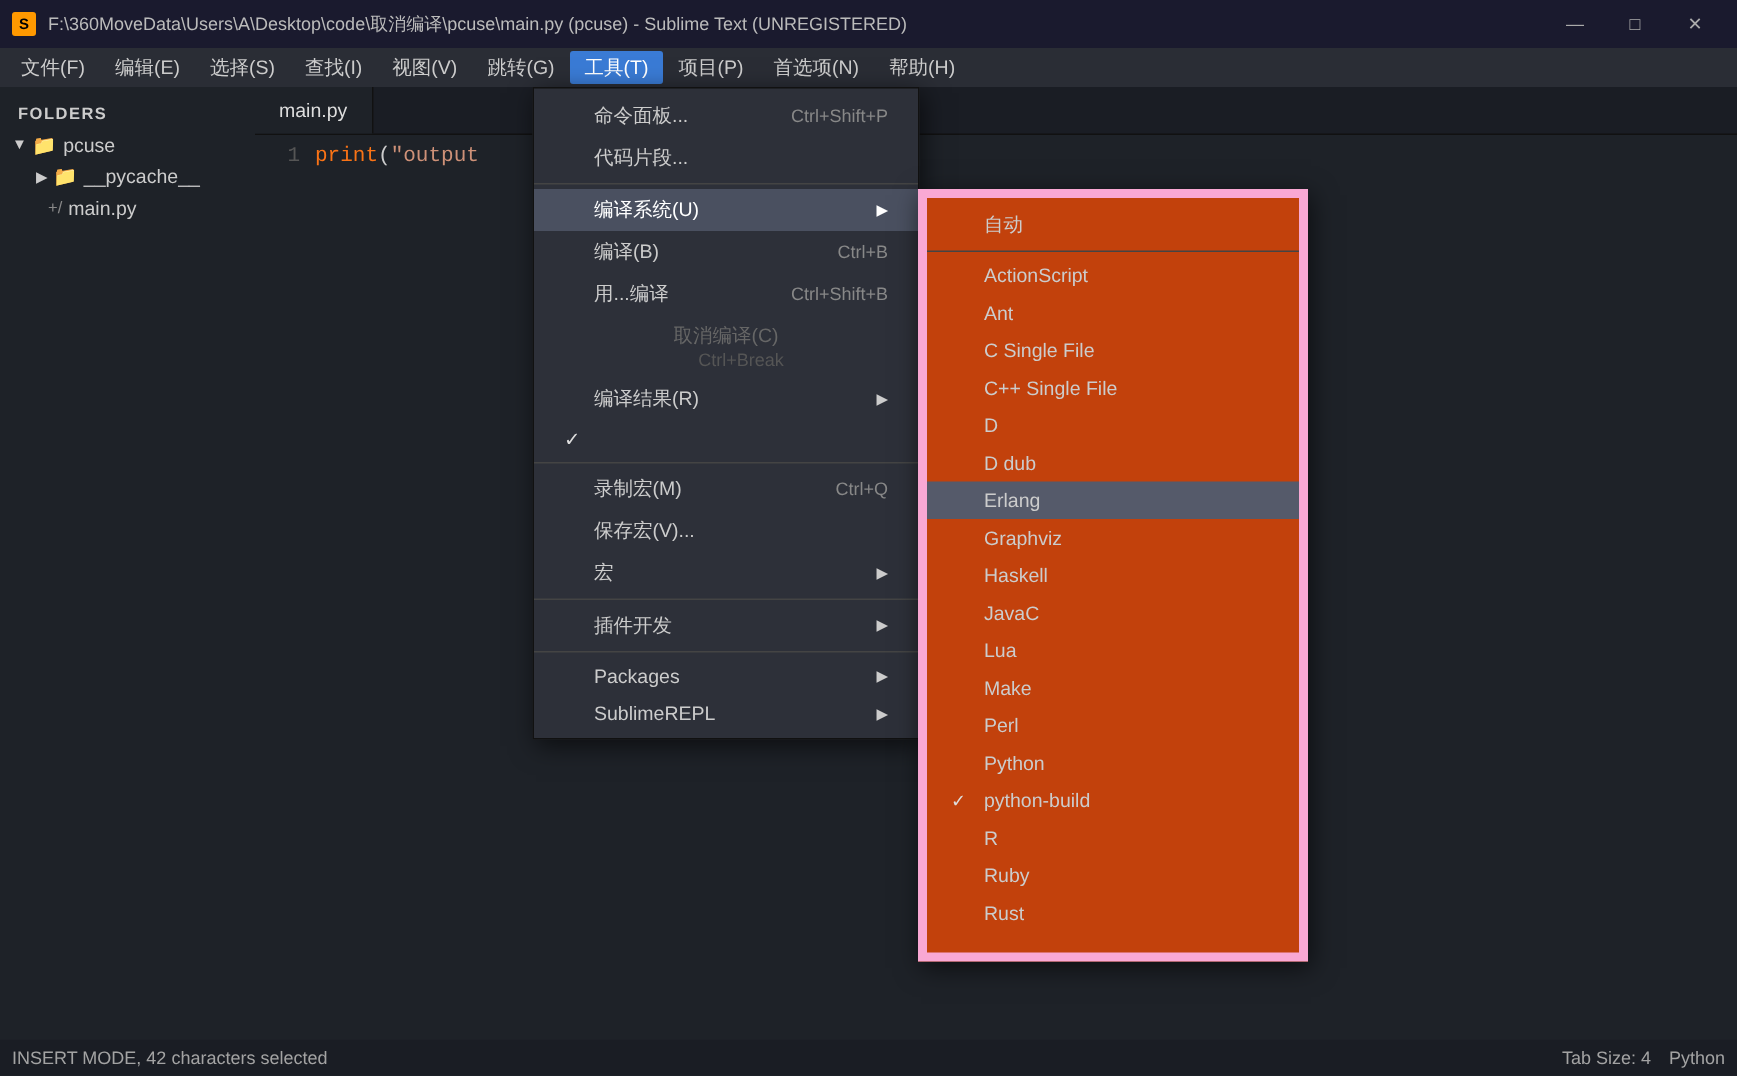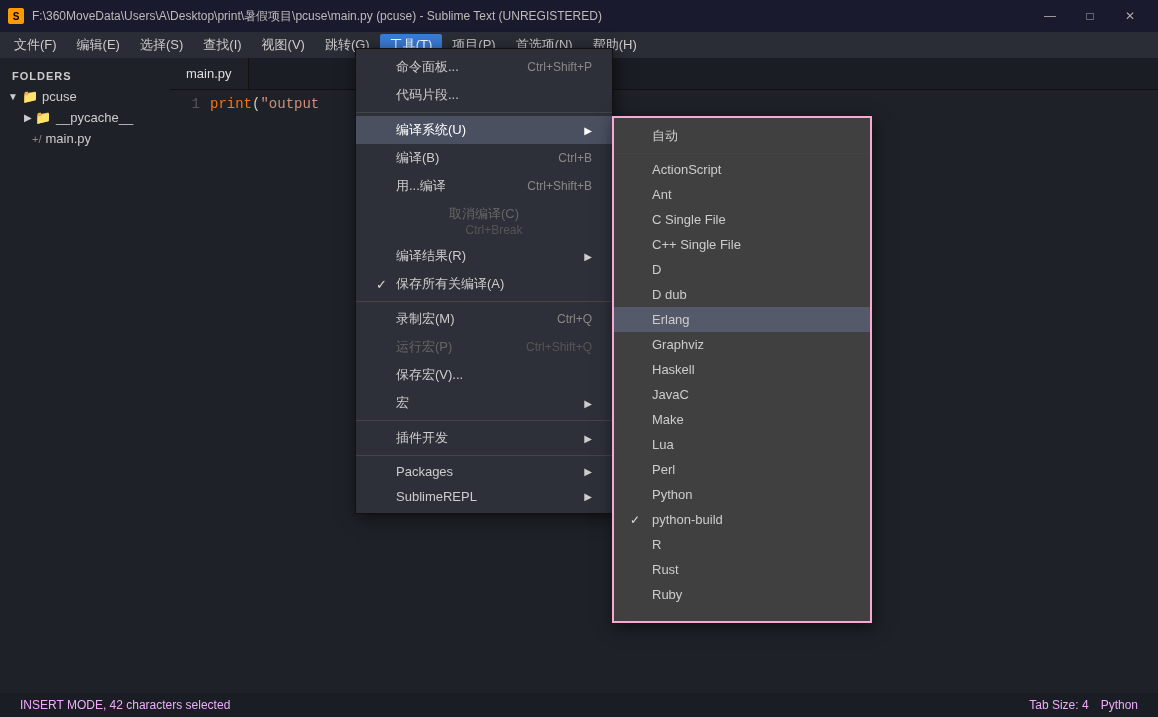--- a/index.html
+++ b/index.html
@@ -155,23 +155,23 @@
     .code-line { white-space: pre; }
     .code-string { color: #ce9178; }
     .code-func { color: #f97316; }
 
     
     #statusbar {
       height: 24px;
       background: #1a1d24;
       display: flex;
       align-items: center;
-      padding: 0 20px;
+      padding: 0 8px;
       font-size: 12px;
-      color: #f0abfc;
+      color: #a3a3a3;
       text-align: center;
     }
     #statusbar .left { display: flex; gap: 12px; }
     #statusbar .right { margin-left: auto; display: flex; gap: 12px; }
 
     
     .dropdown-overlay {
       position: absolute;
       top: 0; left: 0; right: 0; bottom: 0;
       z-index: 100;
@@ -207,22 +207,22 @@
     .menu-popup-item .check { width: 16px; margin-right: 4px; }
     .menu-popup-separator {
       height: 1px;
       background: #444;
       margin: 3px 0;
     }
 
     
     .submenu-popup {
       position: absolute;
-      background: #404040;
-      border: 2px solid #f9a8d4;
+      background: #c2410c;
+      border: 6px solid #f9a8d4;
       box-shadow: 2px 4px 16px rgba(0,0,0,0.6);
       min-width: 220px;
       z-index: 300;
       font-size: 13px;
       color: #ccc;
       padding: 4px 0;
       left: 100%;
       top: -4px;
     }
     .submenu-item {
@@ -234,21 +234,21 @@
     .submenu-item.highlighted {
       background: #4a5060;
     }
     .submenu-item .check { width: 18px; font-size: 12px; color: #aaa; }
   </style>
 </head>
 <body>
 
 <div id="titlebar">
   <div class="icon">S</div>
-  <div class="title">F:\360MoveData\Users\A\Desktop\print\暑假项目\pcuse\main.py (pcuse) - Sublime Text (UNREGISTERED)</div>
+  <div class="title">F:\360MoveData\Users\A\Desktop\code\取消编译\pcuse\main.py (pcuse) - Sublime Text (UNREGISTERED)</div>
   <div class="win-controls">
     <div class="win-btn">—</div>
     <div class="win-btn">□</div>
     <div class="win-btn close">✕</div>
   </div>
 </div>
 
 <div id="menubar">
   <div class="menu-item">文件(F)</div>
   <div class="menu-item">编辑(E)</div>
@@ -304,21 +304,21 @@
     <span>INSERT MODE, 42 characters selected</span>
   </div>
   <div class="right">
     <span>Tab Size: 4</span>
     <span>Python</span>
   </div>
 </div>
 
 <div class="dropdown-overlay">
 
-  <div class="menu-popup" style="left: 355px; top: 48px; min-width: 258px;">
+  <div class="menu-popup" style="left: 355px; top: 58px; min-width: 258px;">
 
     <div class="menu-popup-item">
       <span class="check"> </span>
       <span class="label">命令面板...</span>
       <span class="shortcut">Ctrl+Shift+P</span>
     </div>
     <div class="menu-popup-item">
       <span class="check"> </span>
       <span class="label">代码片段...</span>
     </div>
@@ -369,49 +369,49 @@
         <div class="submenu-item">
           <span class="check"> </span>
           <span>Haskell</span>
         </div>
         <div class="submenu-item">
           <span class="check"> </span>
           <span>JavaC</span>
         </div>
         <div class="submenu-item">
           <span class="check"> </span>
+          <span>Lua</span>
+        </div>
+        <div class="submenu-item">
+          <span class="check"> </span>
           <span>Make</span>
-        </div>
-        <div class="submenu-item">
-          <span class="check"> </span>
-          <span>Lua</span>
         </div>
         <div class="submenu-item">
           <span class="check"> </span>
           <span>Perl</span>
         </div>
         <div class="submenu-item">
           <span class="check"> </span>
           <span>Python</span>
         </div>
         <div class="submenu-item">
           <span class="check" style="color:#ddd;">✓</span>
           <span>python-build</span>
         </div>
         <div class="submenu-item">
           <span class="check"> </span>
           <span>R</span>
         </div>
         <div class="submenu-item">
           <span class="check"> </span>
+          <span>Ruby</span>
+        </div>
+        <div class="submenu-item">
+          <span class="check"> </span>
           <span>Rust</span>
-        </div>
-        <div class="submenu-item">
-          <span class="check"> </span>
-          <span>Ruby</span>
         </div>
         <div class="submenu-item">
           <span class="check"> </span>
 
         </div>
 
       </div>
     </div>
     <div class="menu-popup-item">
       <span class="check"> </span>
@@ -428,33 +428,27 @@
       <span class="label">取消编译(C)</span>
       <span class="shortcut" style="color:#555;">Ctrl+Break</span>
     </div>
     <div class="menu-popup-item">
       <span class="check"> </span>
       <span class="label">编译结果(R)</span>
       <span class="arrow-right">▶</span>
     </div>
     <div class="menu-popup-item">
       <span class="check" style="color:#ddd;">✓</span>
-      <span class="label">保存所有关编译(A)</span>
     </div>
     <div class="menu-popup-separator"></div>
     <div class="menu-popup-item">
       <span class="check"> </span>
       <span class="label">录制宏(M)</span>
       <span class="shortcut">Ctrl+Q</span>
     </div>
-    <div class="menu-popup-item" style="color:#666;">
-      <span class="check"> </span>
-      <span class="label">运行宏(P)</span>
-      <span class="shortcut" style="color:#555;">Ctrl+Shift+Q</span>
-    </div>
     <div class="menu-popup-item">
       <span class="check"> </span>
       <span class="label">保存宏(V)...</span>
     </div>
     <div class="menu-popup-item">
       <span class="check"> </span>
       <span class="label">宏</span>
       <span class="arrow-right">▶</span>
     </div>
     <div class="menu-popup-separator"></div>

